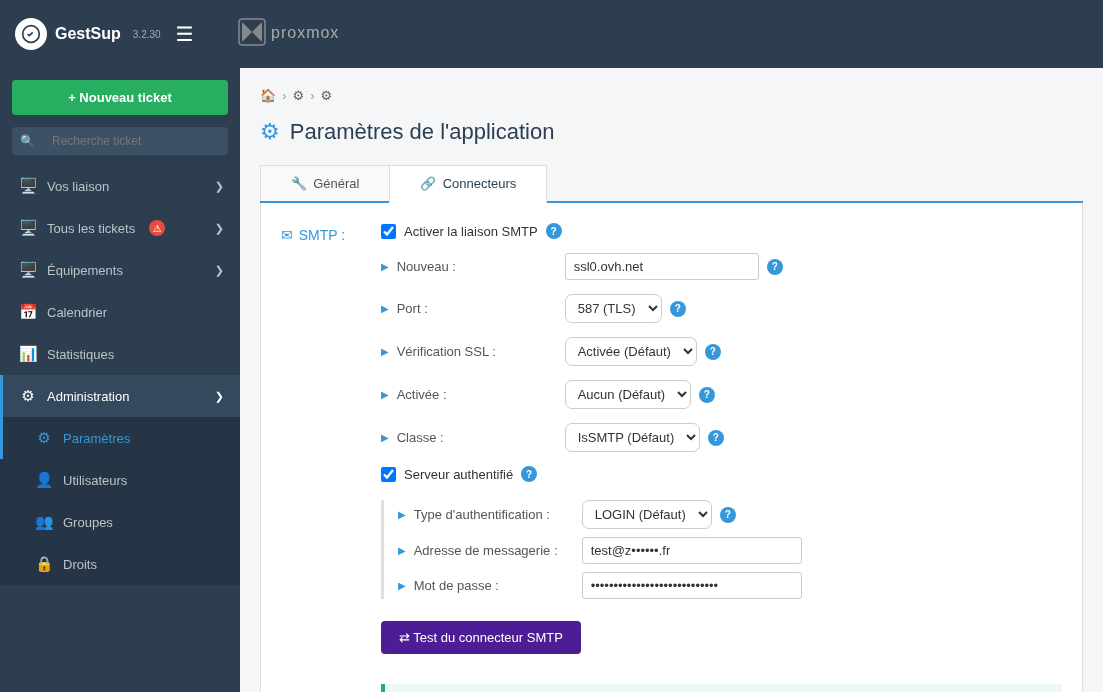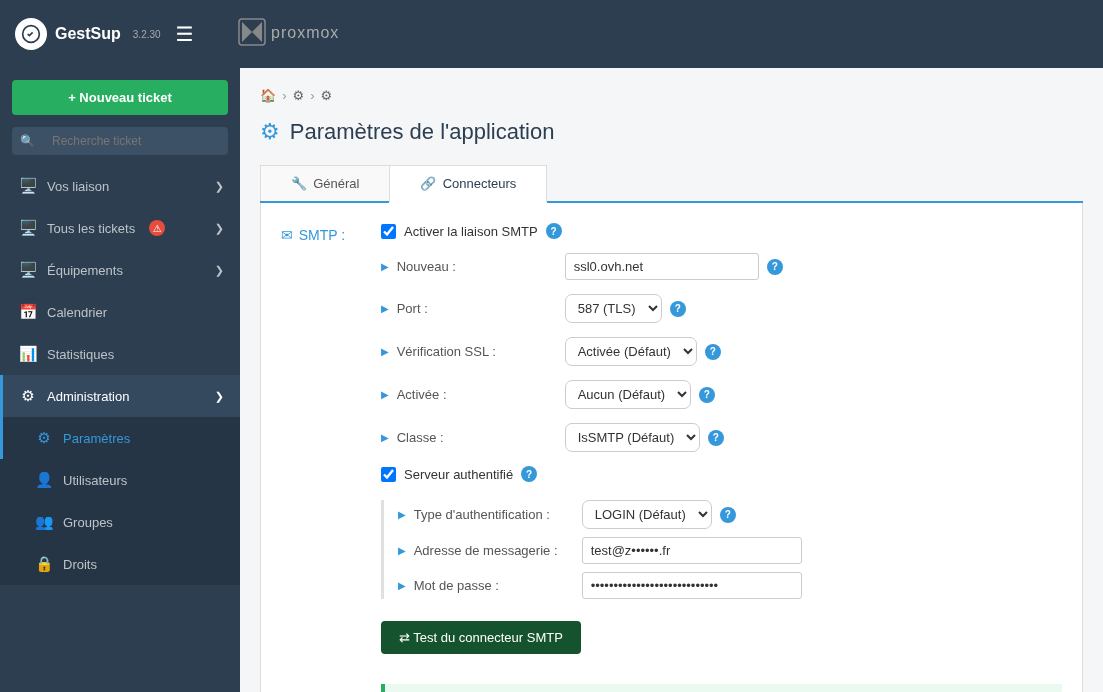--- a/index.html
+++ b/index.html
@@ -143,21 +143,21 @@
       background: #3498db; color: white; font-size: 10px; font-weight: bold; cursor: pointer;
     }
     .checkbox-row { display: flex; align-items: center; gap: 8px; font-size: 13px; }
     .checkbox-row input[type="checkbox"] { width: 15px; height: 15px; }
 
     
     .auth-section { margin-top: 4px; border-left: 3px solid #e0e0e0; padding-left: 14px; }
 
     
     .btn-smtp {
-      background: #14532d; color: white; border: none; border-radius: 4px;
+      background: #4c1d95; color: white; border: none; border-radius: 4px;
       padding: 9px 18px; font-size: 13px; cursor: pointer; display: flex; align-items: center; gap: 6px;
       margin-top: 8px;
     }
 
     
     .success-banner {
       margin-top: 16px; background: #eafaf1; border-left: 4px solid #27ae60;
       padding: 14px 16px; display: flex; align-items: center; gap: 8px;
       color: #27ae60; font-size: 14px; font-weight: 500;
     }

